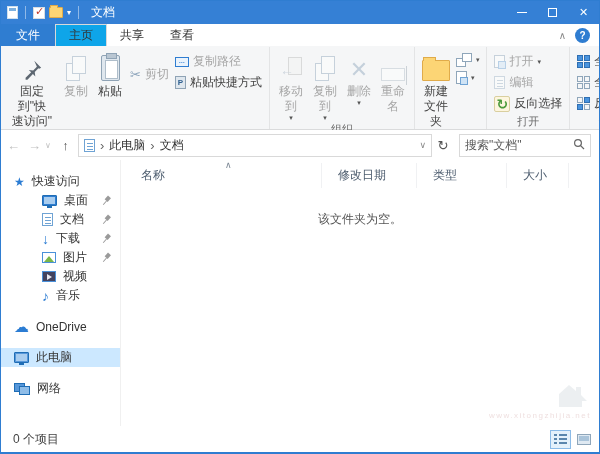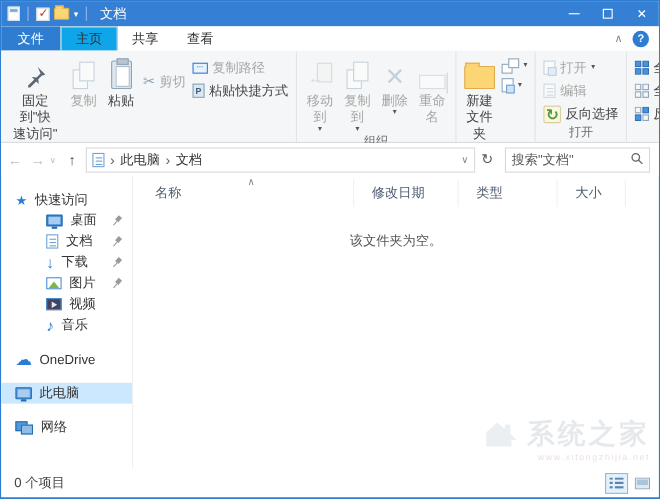--- a/index.html
+++ b/index.html
@@ -451,21 +451,20 @@
       </div>
       <div class="empty-msg">该文件夹为空。</div>
 
       <div class="watermark">
         <div class="wm-row">
           <span>
             <svg width="36" height="27" viewBox="0 0 36 27">
                 <path d="M4 26V13l10-9 7 6V6h5v8l6 6h-5v6z" fill="rgba(196,204,212,.32)"></path>
               </svg>
           </span>
-          <span class="wm-text">系统之家</span>
         </div>
         <span class="wm-sub">www.xitongzhijia.net</span>
       </div>
     </div>
   </div>
 
   <div class="statusbar">
     <span>0 个项目</span>
     <div class="view-toggles">
       <span class="vt active">

